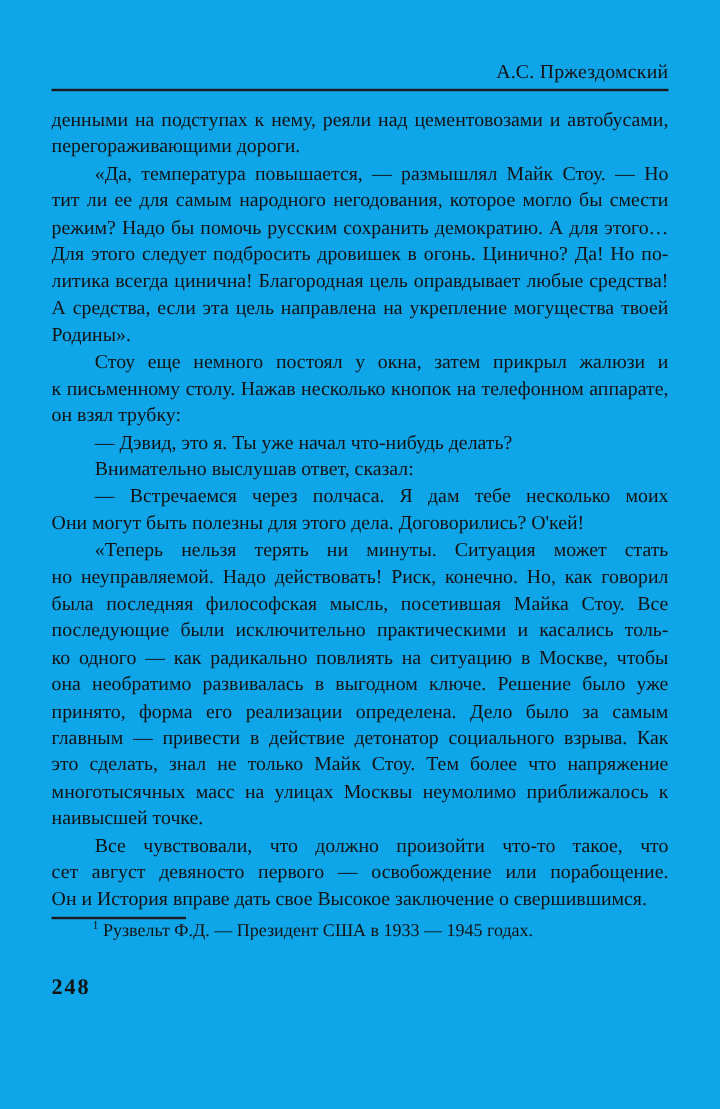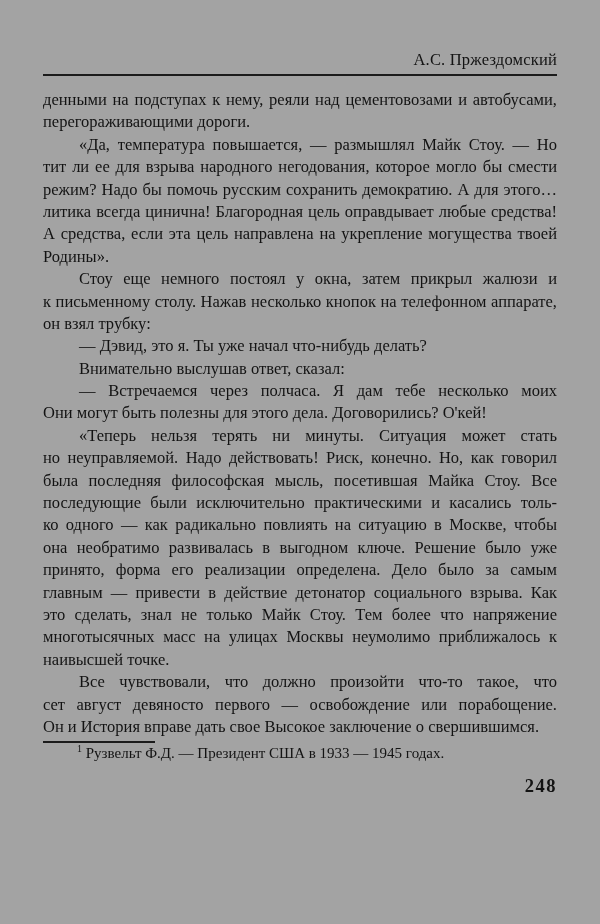--- a/index.html
+++ b/index.html
@@ -4,21 +4,21 @@
 <style>
   html, body {
     margin: 0;
     padding: 0;
     background: #ffffff;
   }
   .page {
     position: relative;
     width: 600px;
     height: 924px;
-    background: #a3a3a3;
+    background: #0ea5e9;
     color: #131313;
     font-family: "Liberation Serif", "DejaVu Serif", serif;
     overflow: hidden;
     box-sizing: border-box;
   }
   .content {
     margin: 0 43px;
     width: 514px;
   }
   .running-head {
@@ -65,22 +65,22 @@
     padding-left: 34px;
     font-size: 15px;
     line-height: 20px;
   }
   .footnote sup {
     font-size: 10px;
     vertical-align: super;
     line-height: 0;
   }
   .page-number {
-    margin-top: 13px;
-    text-align: right;
+    margin-top: 27px;
+    text-align: left;
     font-size: 18.5px;
     letter-spacing: 1.5px;
     font-weight: 600;
   }
 </style>
 </head>
 <body>
 
 <div class="page">
   <div class="content">
@@ -89,22 +89,23 @@
 
     <div class="head-rule"></div>
 
     <div class="body-text">
         <div class="paragraph">
           <div class="line">денными на подступах к нему, реяли над цементовозами и автобусами,</div>
           <div class="line last">перегораживающими дороги.</div>
         </div>
         <div class="paragraph">
           <div class="line indent">«Да, температура повышается, — размышлял Майк Стоу. — Но хва-</div>
-          <div class="line">тит ли ее для взрыва народного негодования, которое могло бы смести</div>
+          <div class="line">тит ли ее для самым народного негодования, которое могло бы смести</div>
           <div class="line">режим? Надо бы помочь русским сохранить демократию. А для этого…</div>
+          <div class="line">Для этого следует подбросить дровишек в огонь. Цинично? Да! Но по-</div>
           <div class="line">литика всегда цинична! Благородная цель оправдывает любые средства!</div>
           <div class="line">А средства, если эта цель направлена на укрепление могущества твоей</div>
           <div class="line last">Родины».</div>
         </div>
         <div class="paragraph">
           <div class="line indent">Стоу еще немного постоял у окна, затем прикрыл жалюзи и вернулся</div>
           <div class="line">к письменному столу. Нажав несколько кнопок на телефонном аппарате,</div>
           <div class="line last">он взял трубку:</div>
         </div>
         <div class="paragraph">

